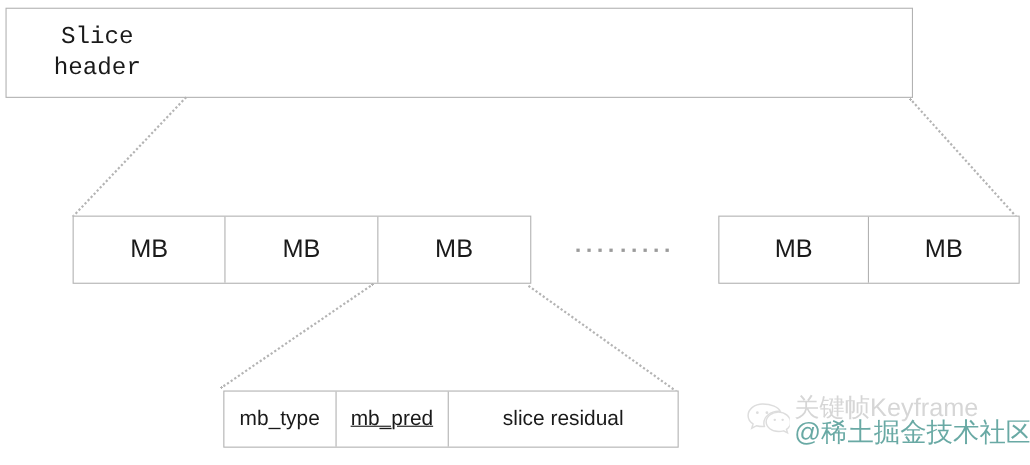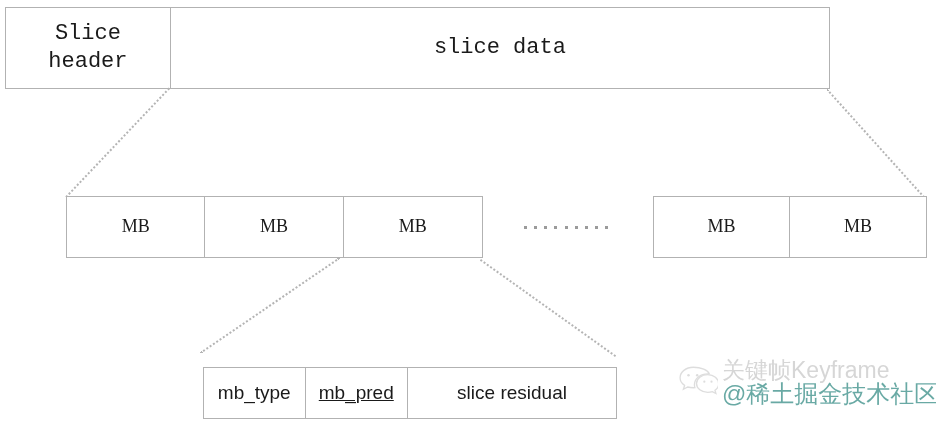--- a/index.html
+++ b/index.html
@@ -61,21 +61,21 @@
     top: 196px;
     width: 417px;
     height: 62px;
   }
   #mb-row-right {
     left: 653px;
     top: 196px;
     width: 274px;
     height: 62px;
   }
-  #mb-row-left .cell, #mb-row-right .cell { font-size: 18px; font-family: Liberation Serif, serif; }
+  #mb-row-left .cell, #mb-row-right .cell { font-size: 23px; }
   #mb-row-left  .cell { width: 139px; }
   #mb-row-right .cell { width: 137px; }
 
   
   #mb-ellipsis {
     position: absolute;
     left: 524px;
     top: 214px;
     width: 84px;
     height: 26px;
@@ -92,21 +92,20 @@
     height: 3px;
     background: #9b9b9b;
   }
 
   
   #mbdata-row {
     left: 203px;
     top: 355px;
     width: 414px;
     height: 52px;
-    margin-top: 12px;
   }
   #mbdata-row .cell { font-size: 19px; }
   #cell-mb-type  { width: 102px; }
   #cell-mb-pred  { width: 103px; text-decoration: underline; }
   #cell-residual { width: 209px; }
 
   
   .connector {
     position: absolute;
     height: 0;
@@ -179,21 +178,20 @@
   }
 </style>
 </head>
 <body>
 
 <div id="stage">
 
   <div class="row" id="slice-row">
     <div class="cell" id="cell-slice-header">Slice
 header</div>
-    <div class="cell" id="cell-slice-data">slice data</div>
   </div>
 
   <div class="connector" id="conn-slice-left"></div>
   <div class="connector" id="conn-slice-right"></div>
 
   <div class="row" id="mb-row-left">
     <div class="cell">MB</div>
     <div class="cell">MB</div>
     <div class="cell">MB</div>
   </div>

